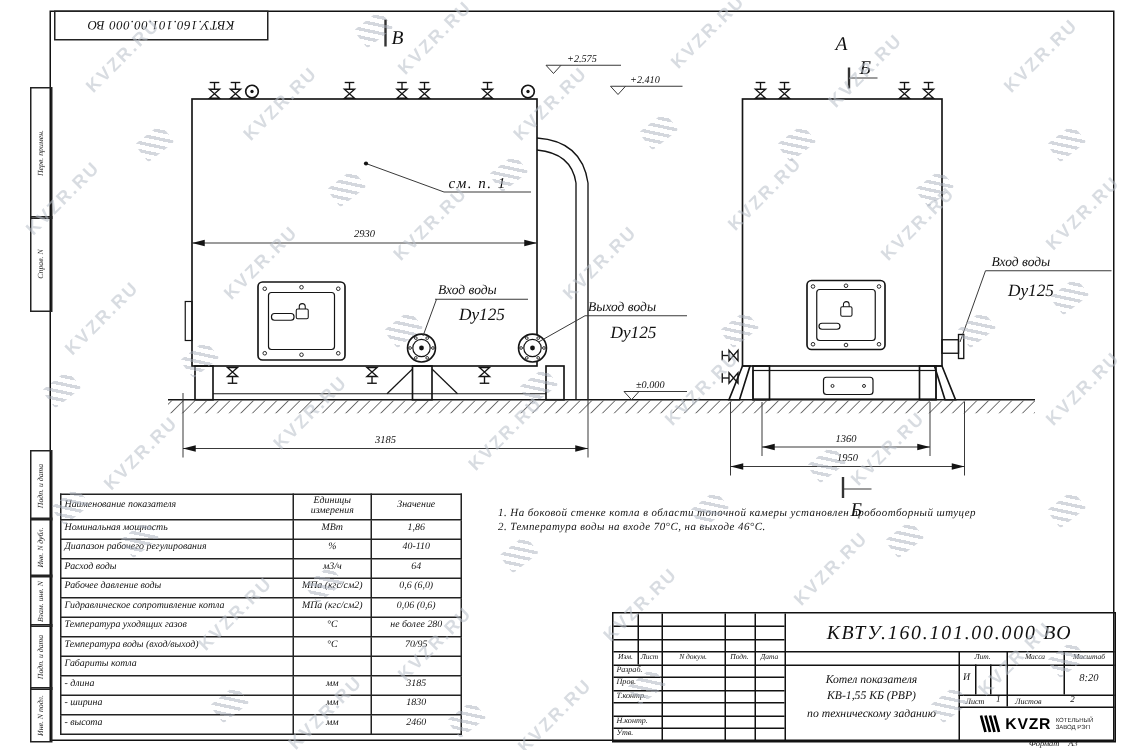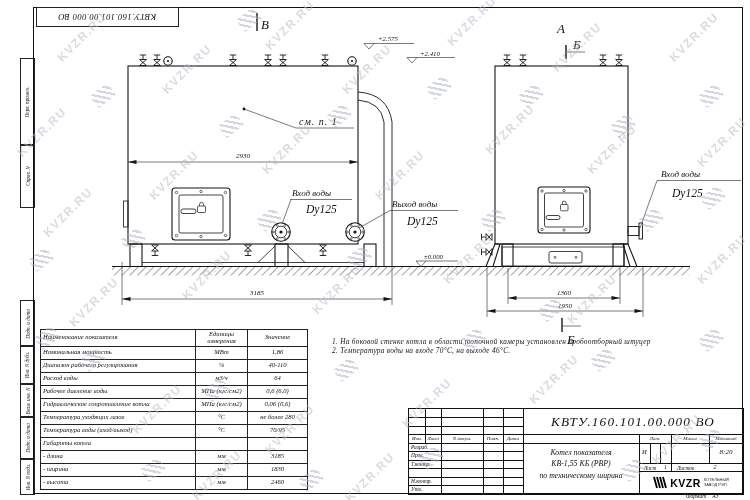--- a/index.html
+++ b/index.html
@@ -372,21 +372,21 @@
 
     <div class="rowlbl" style="top:34.5px">Разраб.</div>
     <div class="rowlbl" style="top:43px">Пров.</div>
     <div class="rowlbl" style="top:51.5px">Т.контр.</div>
     <div class="rowlbl" style="top:68.5px">Н.контр.</div>
     <div class="rowlbl" style="top:77px">Утв.</div>
 
     <div class="pname">
       <div>Котел показателя</div>
       <div>КВ-1,55 КБ (РВР)</div>
-      <div>по техническому ширина</div>
+      <div>по техническому заданию</div>
     </div>
 
     <div class="txt" style="left:230px;top:26.5px;width:32px">Лит.</div>
     <div class="txt" style="left:262px;top:26.5px;width:38px">Масса</div>
     <div class="txt" style="left:300px;top:26.5px;width:34px">Масштаб</div>
     <div class="txt" style="left:230px;top:39px;width:10.6px;font-size:6.5px">И</div>
     <div class="txt" style="left:300px;top:39px;width:34px;font-size:7px">8:20</div>
     <div class="txt" style="left:231px;top:55.5px;width:20px;font-size:5.4px">Лист</div>
     <div class="txt" style="left:251px;top:55px;width:11px;font-size:6px">1</div>
     <div class="txt" style="left:263px;top:55.5px;width:27px;font-size:5.4px">Листов</div>

